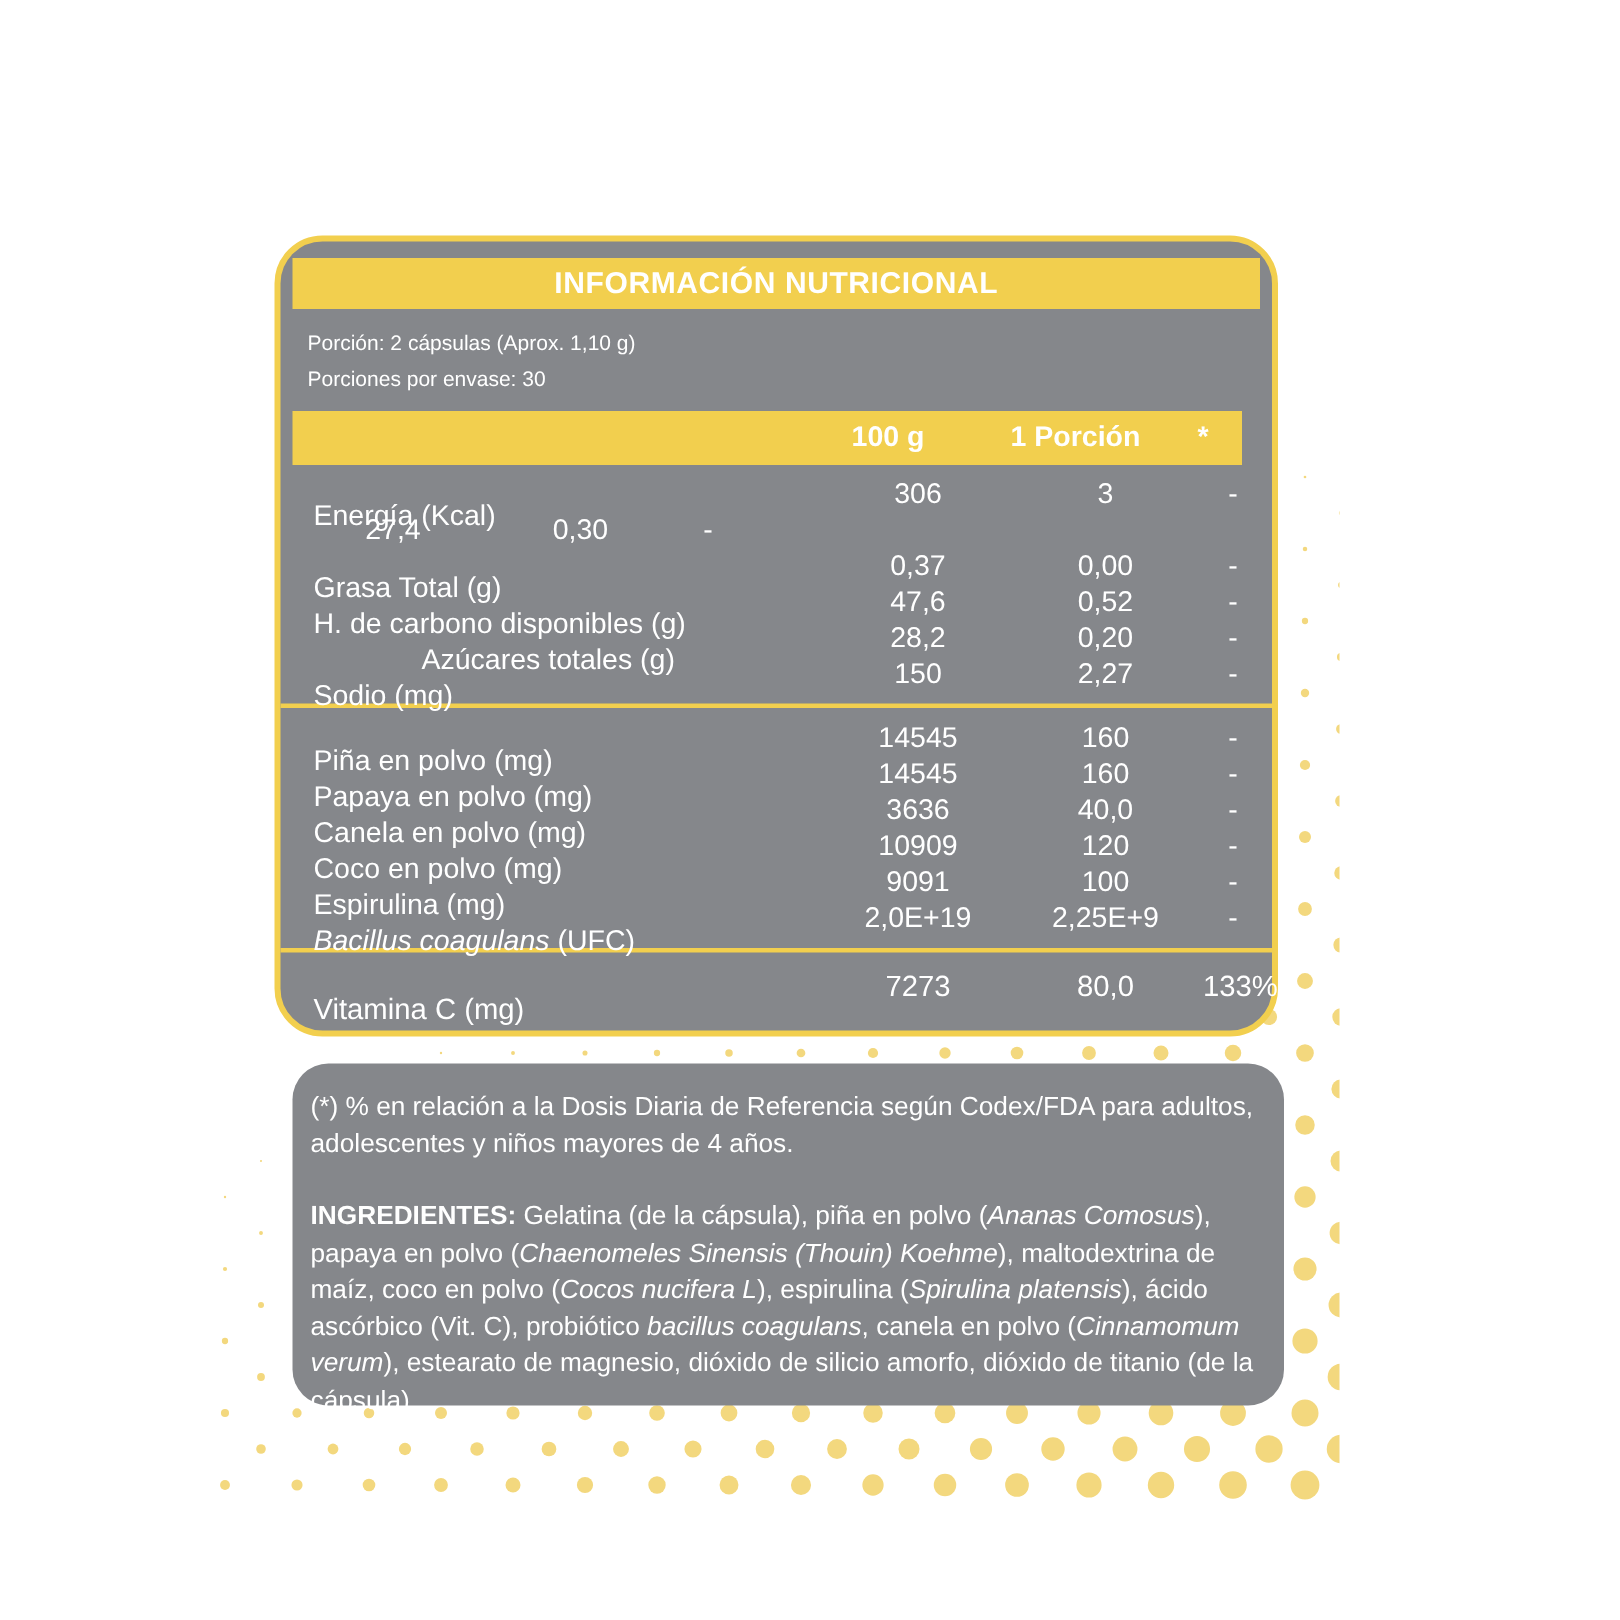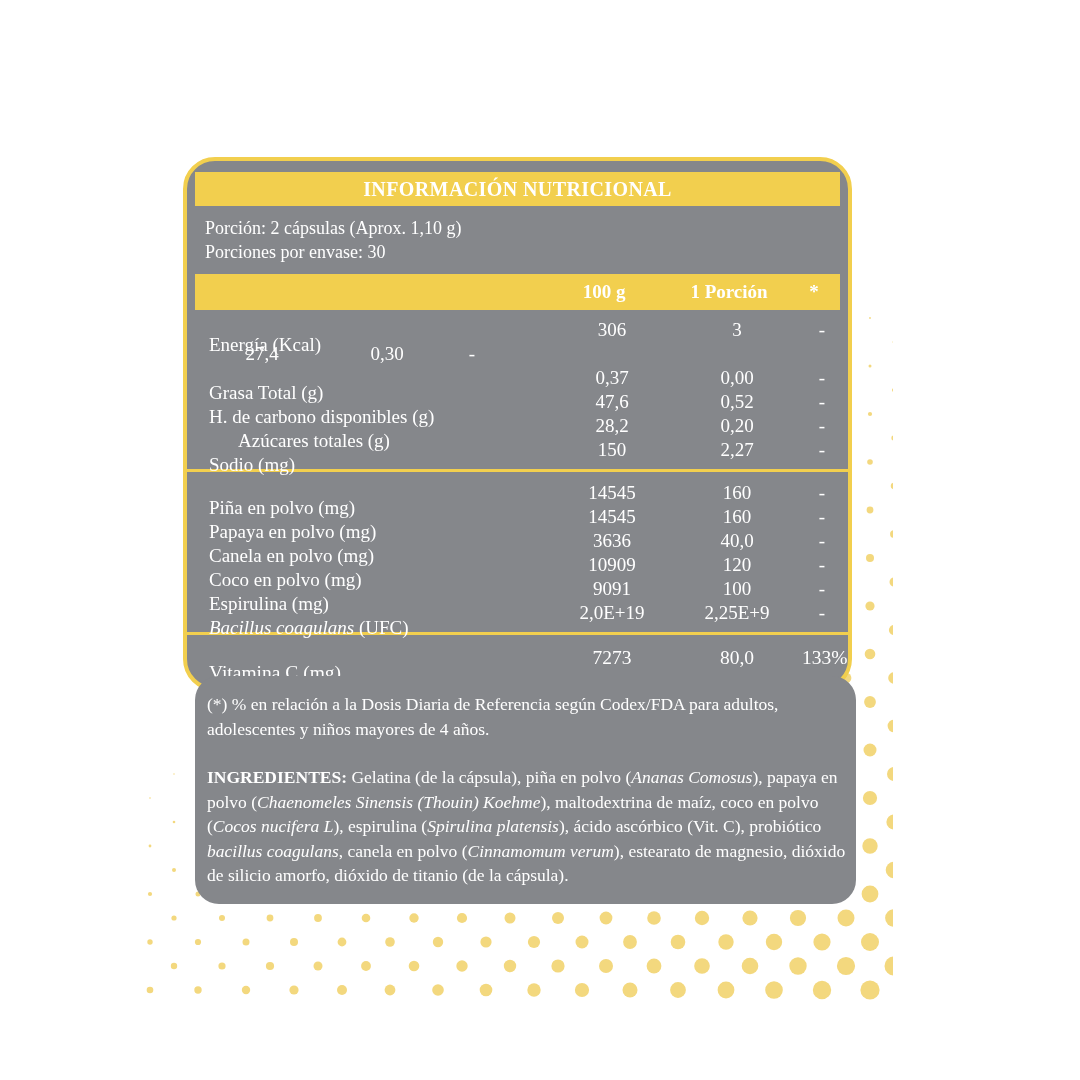--- a/index.html
+++ b/index.html
@@ -1,60 +1,60 @@
 <!DOCTYPE html>
 <html><head>
 <meta charset="utf-8">
 <style>
   html,body{margin:0;padding:0;background:#ffffff;}
   .canvas{
     position:relative;width:893px;height:1080px;background:#ffffff;overflow:hidden;
-    font-family:Liberation Serif, serif;
+    font-family:Liberation Sans, sans-serif;
   }
   .dots-svg{position:absolute;left:0;top:0;width:1080px;height:1080px;}
 
   
   .panel{
     position:absolute;left:183px;top:157px;width:669px;height:534px;
     background:#85878B;border:4px solid #F2CF4E;border-radius:32px;
     box-sizing:border-box;color:#ffffff;
   }
   .title-bar{
     margin:11px 8px 0 8px;height:34px;background:#F2CF4E;
     display:flex;align-items:center;justify-content:center;
   }
   .title-bar span{
     font-size:20px;font-weight:700;letter-spacing:.4px;color:#ffffff;
   }
-  .serving{padding:10px 0 0 18px;font-size:18px;line-height:24px;}
+  .serving{padding:10px 0 0 18px;font-size:14px;line-height:24px;}
 
   .col-header{
-    margin:10px 8px 0 8px;height:36px;background:#F2CF4E;
+    margin:10px 20px 0 8px;height:36px;background:#F2CF4E;
     display:flex;align-items:center;font-weight:700;font-size:19px;color:#ffffff;
     padding-right:6px;box-sizing:border-box;
   }
   .col-header .lbl{flex:1;}
   .c{text-align:center;}
   .c1{width:120px;margin-left:15px;}
   .c2{width:130px;}
   .c3{width:40px;}
 
   .rows{margin-top:8px;}
   .row{
     display:flex;align-items:center;height:24px;font-size:19px;
     padding:0 6px 0 0;box-sizing:border-box;
   }
   .row .lbl{flex:1;padding-left:22px;white-space:nowrap;margin-top:30px;}
-  .row .lbl.indent{padding-left:51px;}
+  .row .lbl.indent{padding-left:94px;}
   .divider{height:3px;background:#F2CF4E;margin:7px 0 9px 0;}
   .vit-row{height:28px;font-size:19.5px;}
 
   
   .footer-box{
-    position:absolute;left:195px;top:676px;width:661px;height:228px;
+    position:absolute;left:195px;top:709px;width:661px;height:228px;
     background:#85878B;border-radius:24px;box-sizing:border-box;
     padding:16px 10px 14px 12px;color:#ffffff;
     font-size:17.5px;line-height:24.5px;
   }
   .footer-box p{margin:0;}
   .footer-box .gap{height:24px;}
   .ital{font-style:italic;}
   .bold{font-weight:700;}
 </style>
 </head>

